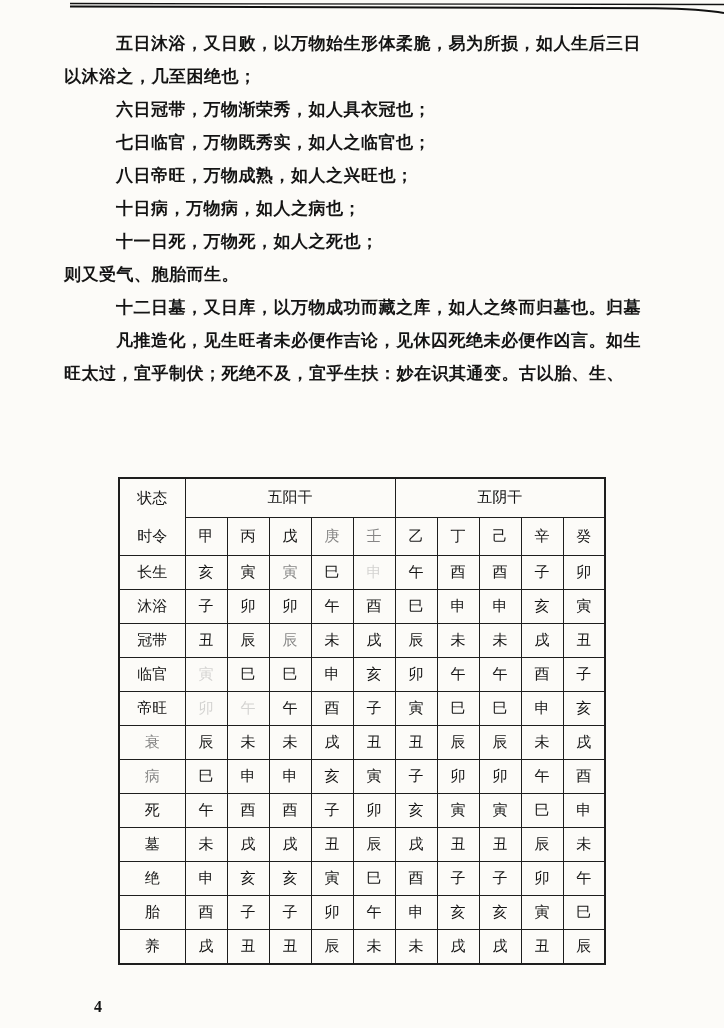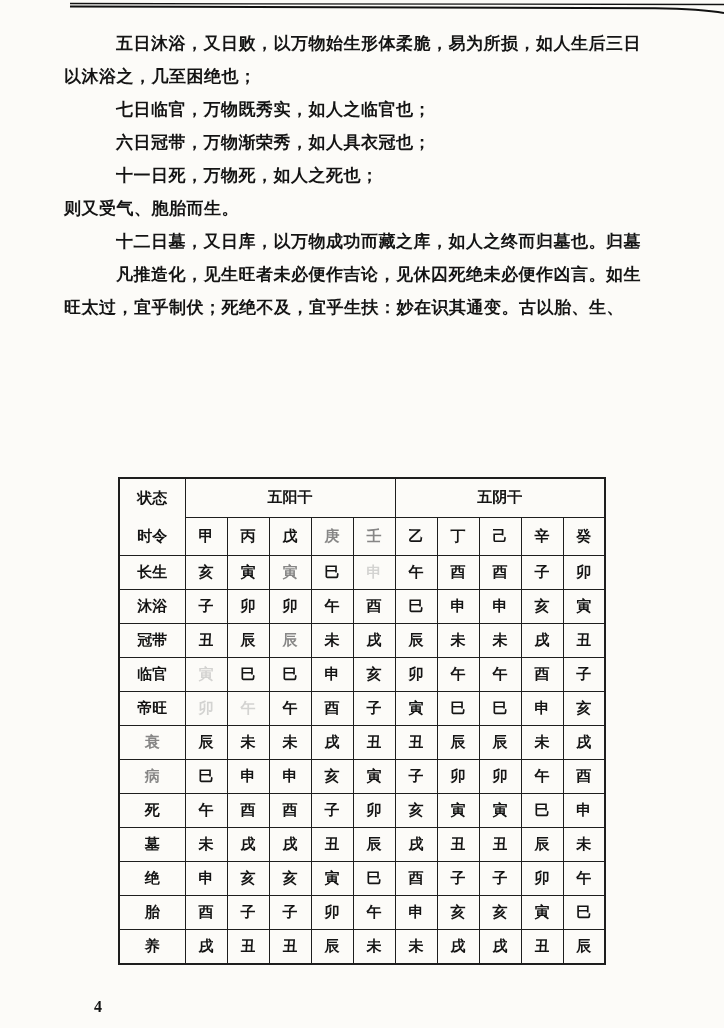--- a/index.html
+++ b/index.html
@@ -18,21 +18,21 @@
     position:absolute;left:64px;top:27px;width:596px;
     font-size:17px;font-weight:bold;letter-spacing:0.5px;
   }
   .line{height:33px;line-height:33px;white-space:nowrap;}
   .line.first{text-indent:52px;}
   
   table.stages{
     position:absolute;left:118px;top:477px;
     border-collapse:collapse;table-layout:fixed;
     border:2px solid #1e1e1e;
-    font-weight:bold;
+    font-weight:normal;
   }
   table.stages td{
     border:1px solid #1e1e1e;
     text-align:center;vertical-align:middle;
     font-size:15px;padding:0;height:33px;
     letter-spacing:0;
   }
   table.stages tr.hrow td{height:37px;font-size:15px;}
   td.corner{padding:0;}
   .corner-top,.corner-bottom{height:38px;line-height:38px;text-align:center;}
@@ -50,22 +50,24 @@
 <div class="page">
 
   <svg class="toprule" viewBox="0 0 724 16" xmlns="http://www.w3.org/2000/svg" aria-hidden="true">
     <path d="M70,3.5 L724,4.5" stroke="#111" stroke-width="1.3" fill="none"></path>
     <path d="M70,6.5 C300,7.2 560,7.5 655,8.2 C690,8.8 710,10.5 724,13" stroke="#111" stroke-width="2" fill="none"></path>
   </svg>
 
   <div class="body-text">
       <div class="line first">五日沐浴，又日败，以万物始生形体柔脆，易为所损，如人生后三日</div>
       <div class="line">以沐浴之，几至困绝也；</div>
+      <div class="line first">六日冠带，万物渐荣秀，如人具衣冠也；</div>
       <div class="line first">七日临官，万物既秀实，如人之临官也；</div>
-      <div class="line first">六日冠带，万物渐荣秀，如人具衣冠也；</div>
+      <div class="line first">八日帝旺，万物成熟，如人之兴旺也；</div>
+      <div class="line first">十日病，万物病，如人之病也；</div>
       <div class="line first">十一日死，万物死，如人之死也；</div>
       <div class="line">则又受气、胞胎而生。</div>
       <div class="line first">十二日墓，又日库，以万物成功而藏之库，如人之终而归墓也。归墓</div>
       <div class="line first">凡推造化，见生旺者未必便作吉论，见休囚死绝未必便作凶言。如生</div>
       <div class="line">旺太过，宜乎制伏；死绝不及，宜乎生扶：妙在识其通变。古以胎、生、</div>
     </div>
 
   <table class="stages">
       <colgroup>
         <col style="width: 66px;">

